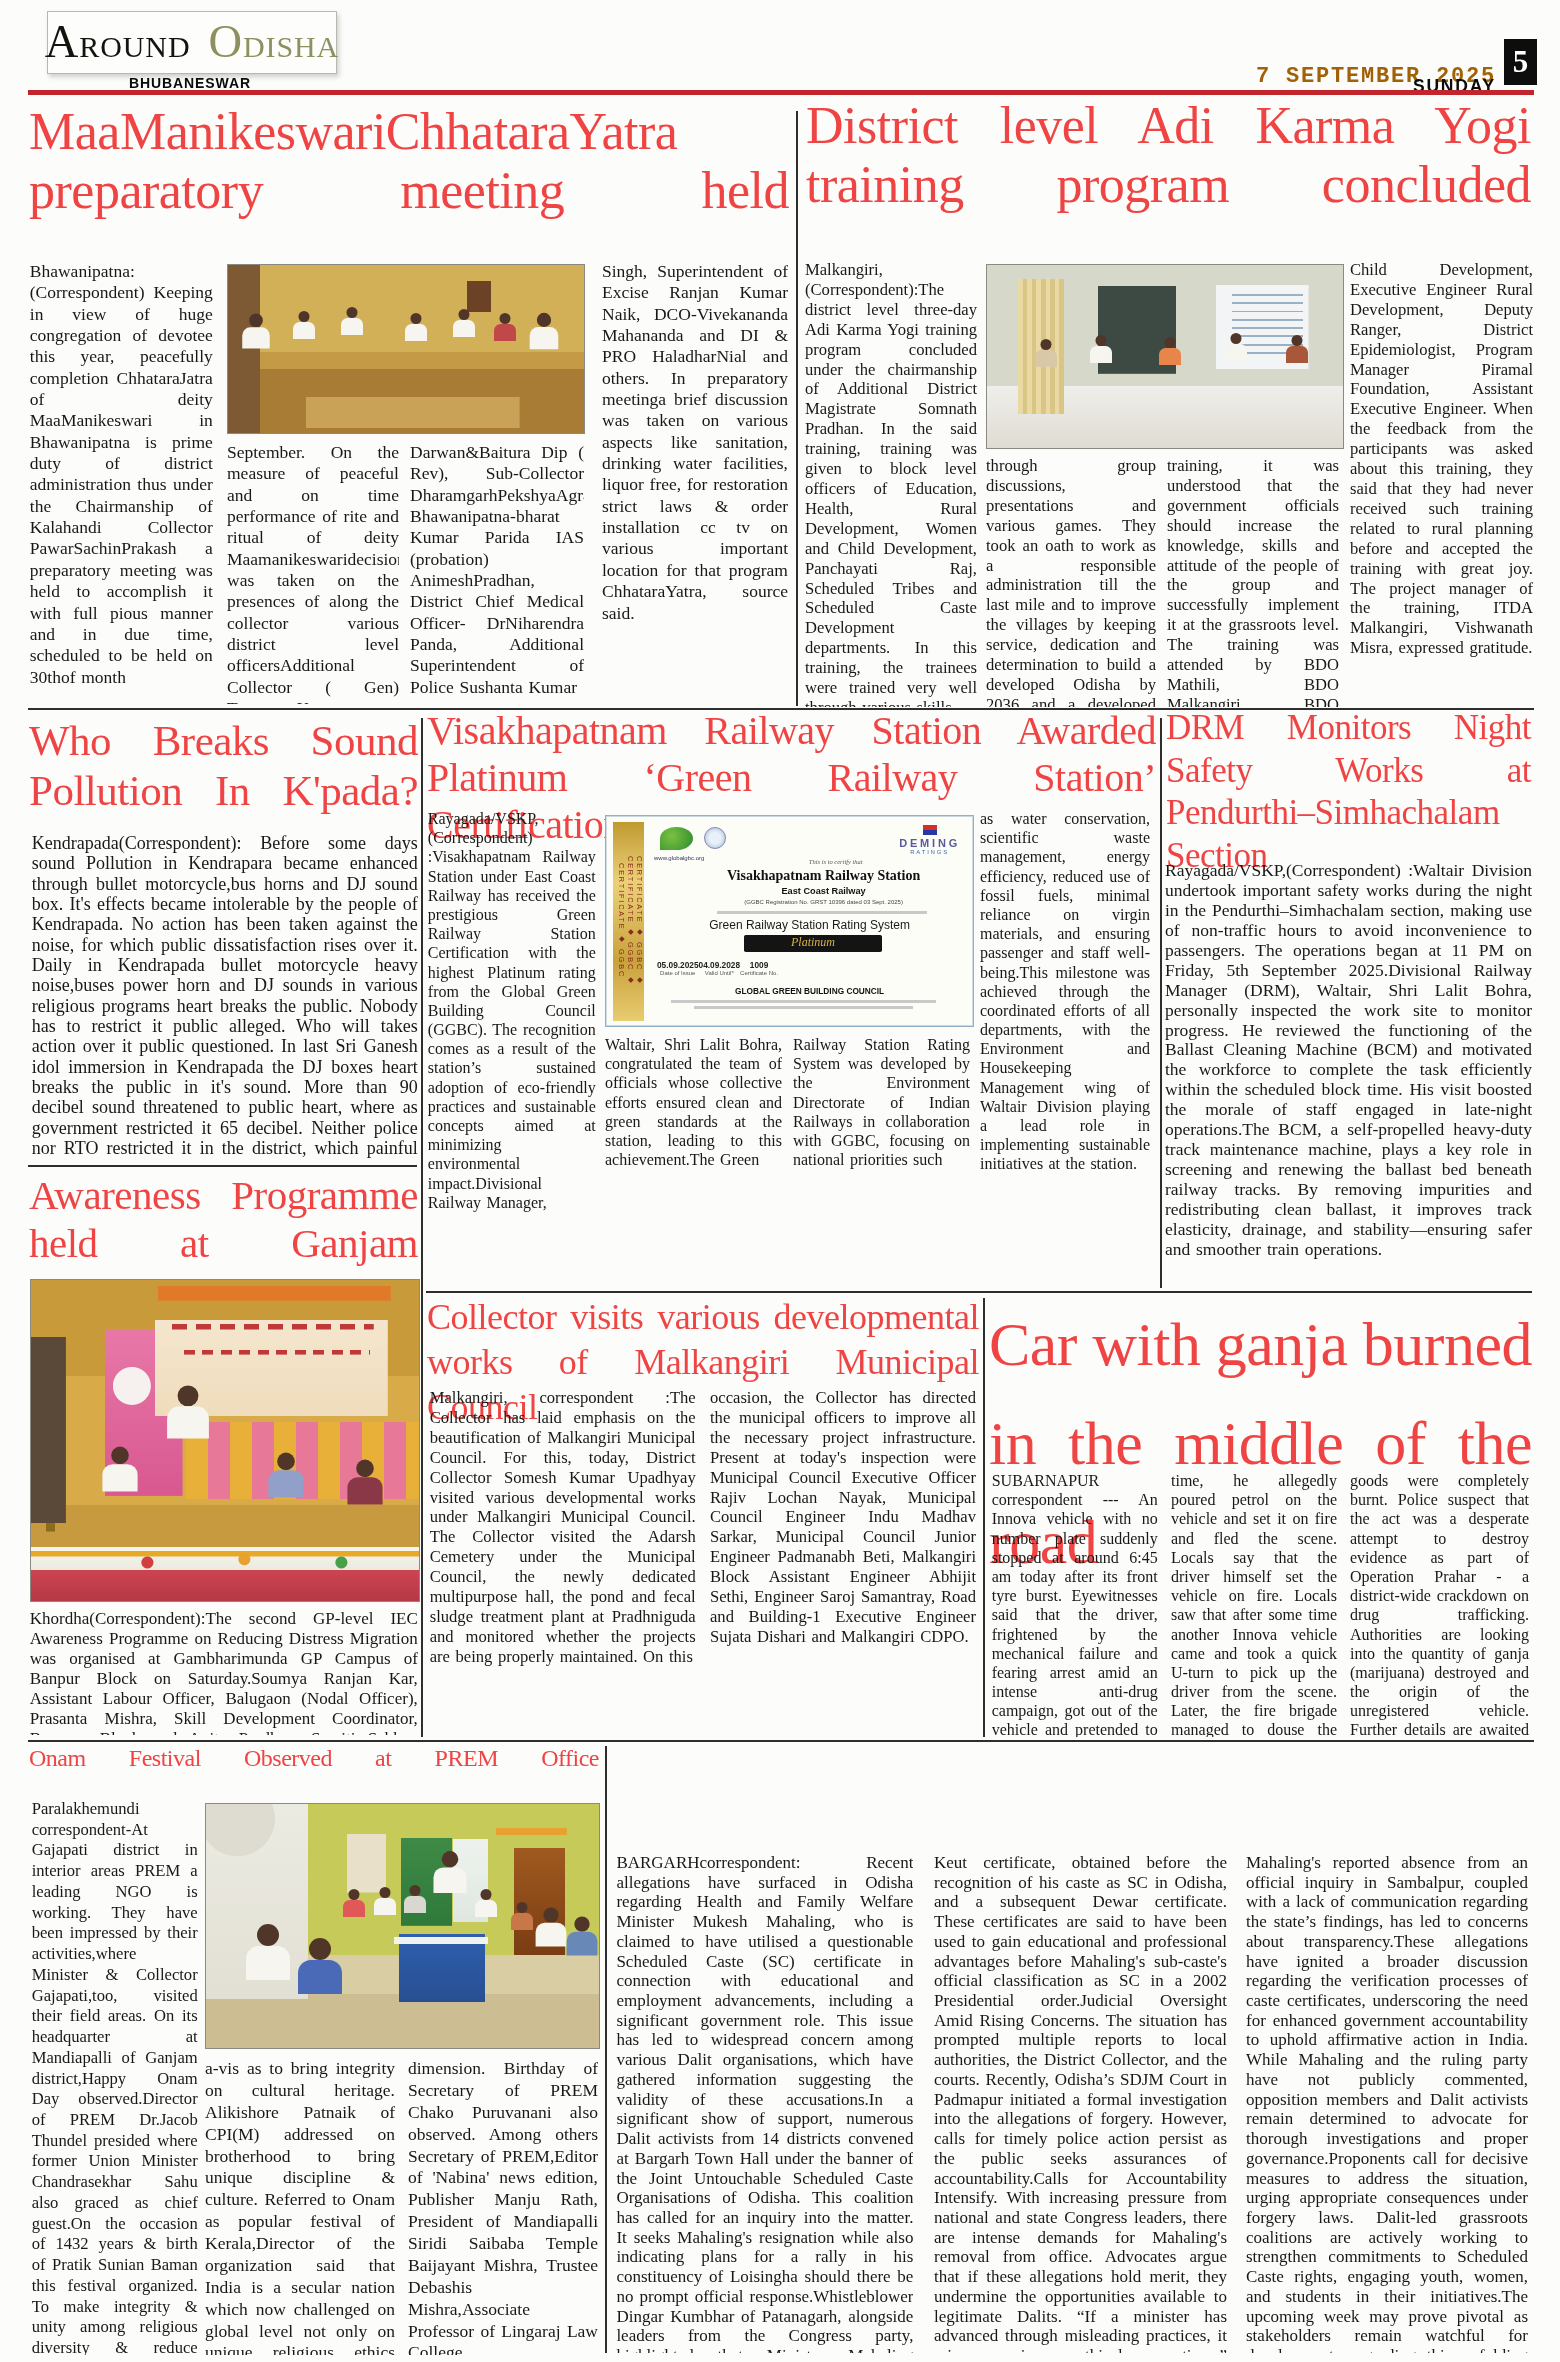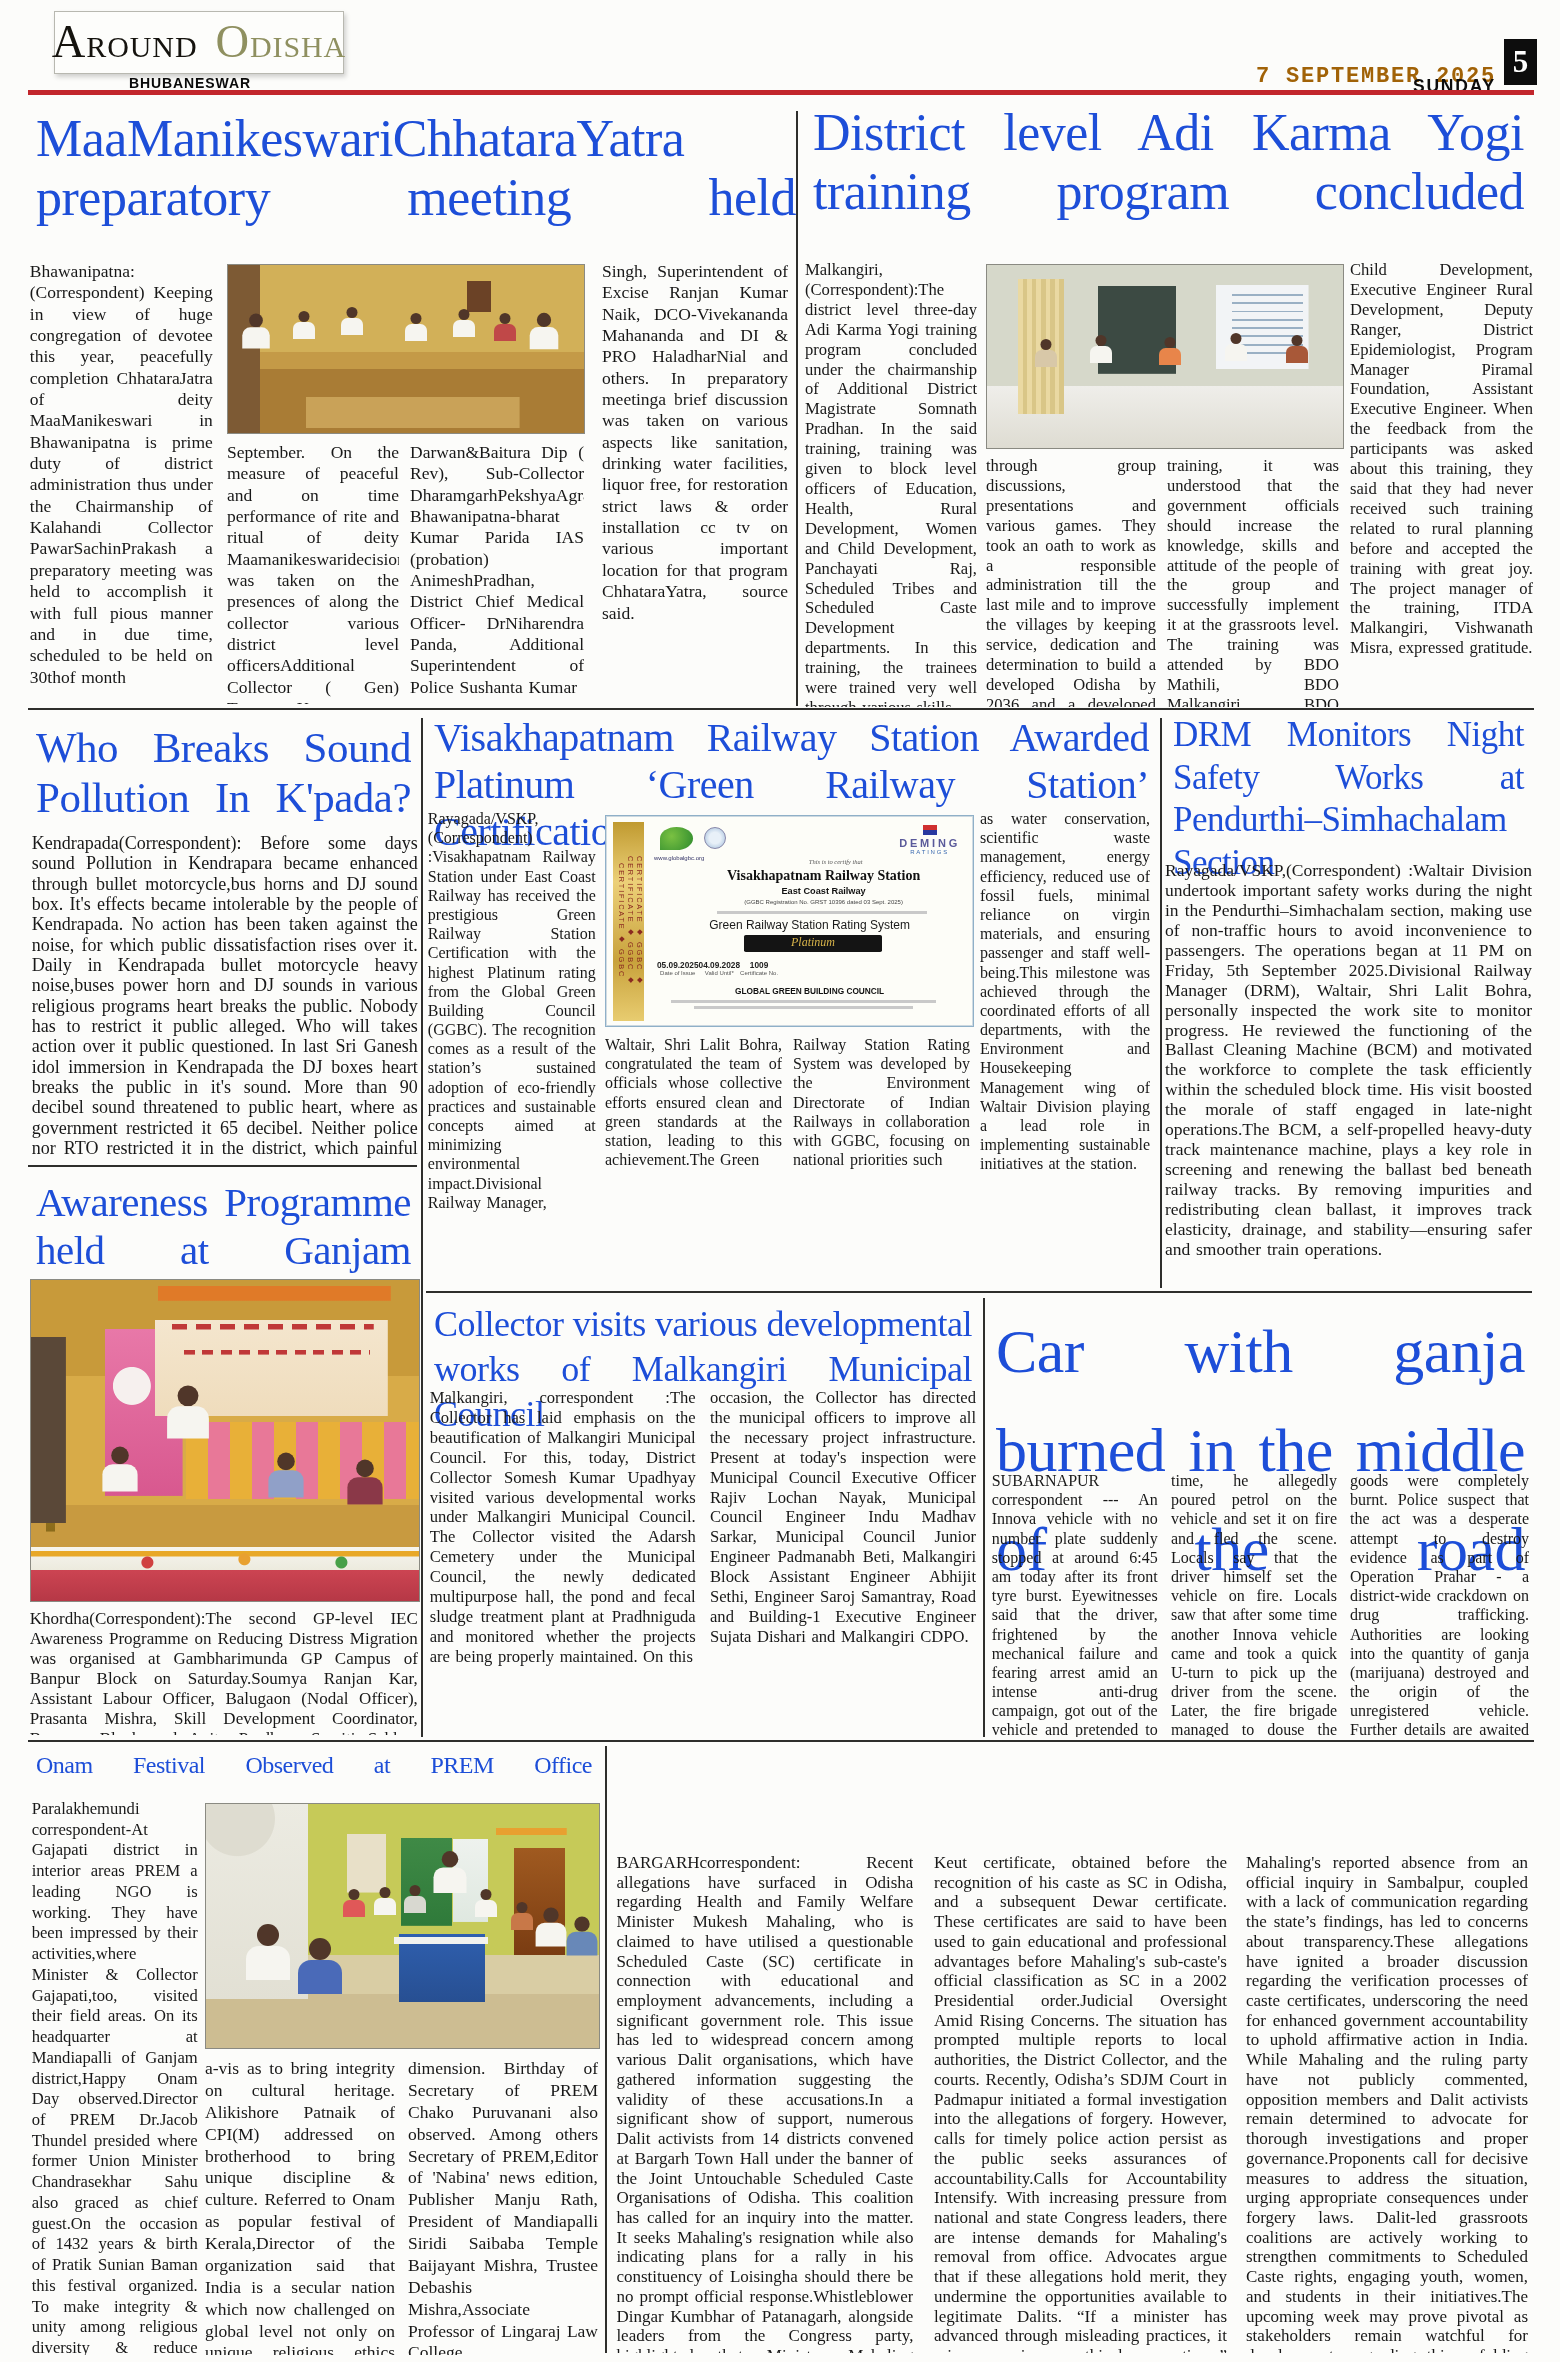--- a/index.html
+++ b/index.html
@@ -1,34 +1,34 @@
 <!DOCTYPE html>
 <html style="font-size:14.8px"><head>
 <meta charset="utf-8">
 <title>Around Odisha — Page 5</title>
 <style>
   html,body{margin:0;padding:0}
   body{width:1561px;height:2363px;position:relative;background:#e9e9e6;font-family:"Liberation Serif","DejaVu Serif",serif;color:#131313}
   .page{position:absolute;left:0;top:0;width:1561px;height:2363px;background:#fcfcfa;overflow:hidden}
 
   
-  .mast-logo{position:absolute;left:54px;top:11px;width:288px;height:61px;border:0.9px solid #b8b8b0;box-shadow:1.8px 2.8px 4.6px rgba(0,0,0,.18);display:flex;align-items:center;justify-content:center;background:#fdfdfb;gap:18px}
+  .mast-logo{position:absolute;left:47px;top:11px;width:288px;height:61px;border:0.9px solid #b8b8b0;box-shadow:1.8px 2.8px 4.6px rgba(0,0,0,.18);display:flex;align-items:center;justify-content:center;background:#fdfdfb;gap:18px}
   .lg{display:inline-block;font-family:"Liberation Serif",serif;font-size:30px;letter-spacing:0.9px;text-transform:uppercase;line-height:1}
   .lg-a{color:#15130e}
   .lg-o{color:#8f9060}
   .lg-a::first-letter,.lg-o::first-letter{font-size:1.55em}
   .mast-city{position:absolute;left:46px;top:75px;width:288px;text-align:center;font-family:"Liberation Sans",sans-serif;font-weight:bold;font-size:14px;letter-spacing:0.9px;color:#0a0a0a}
   .mast-date{position:absolute;right:65px;top:64px;font-family:Liberation Mono, monospace;font-weight:bold;font-size:22px;letter-spacing:1.8px;color:#a16207}
   .mast-pg{position:absolute;right:24px;top:39px;width:33px;height:46px;background:#0d0d0d;color:#fff;font-family:"Liberation Serif",serif;font-size:31px;font-weight:bold;text-align:center;line-height:46px}
   .mast-day{position:absolute;right:65px;top:76px;font-family:"Liberation Sans",sans-serif;font-weight:bold;font-size:17.5px;letter-spacing:1.8px;color:#0c0c0c}
   .red-rule{position:absolute;left:28px;top:90px;width:1506px;height:4.6px;background:#c2262c}
 
   
   .art{position:absolute}
-  .hl{margin:8px;font-weight:400;color:#1d4ed8;letter-spacing:-0.5px;font-family:"Liberation Serif",serif}
+  .hl{margin:1px;font-weight:400;color:#ef4444;letter-spacing:-0.5px;font-family:"Liberation Serif",serif}
   .hj{text-align:justify;text-align-last:justify}
   .col{position:absolute;text-align:justify;overflow:hidden;color:#181818;word-spacing:1.4px}
   .col p{margin:0}
   .vr{position:absolute;width:1.8px;background:#2e2e2c}
   .hr1{position:absolute;height:1.8px;background:#2e2e2c}
   .photo{position:absolute;border:0.9px solid #8a8a82;overflow:hidden}
 
   
   .pn{position:absolute;width:22px;height:28px}
   .pn::before{content:"";position:absolute;left:50%;transform:translateX(-50%);top:0;width:11px;height:11px;border-radius:50%;background:#503629}

